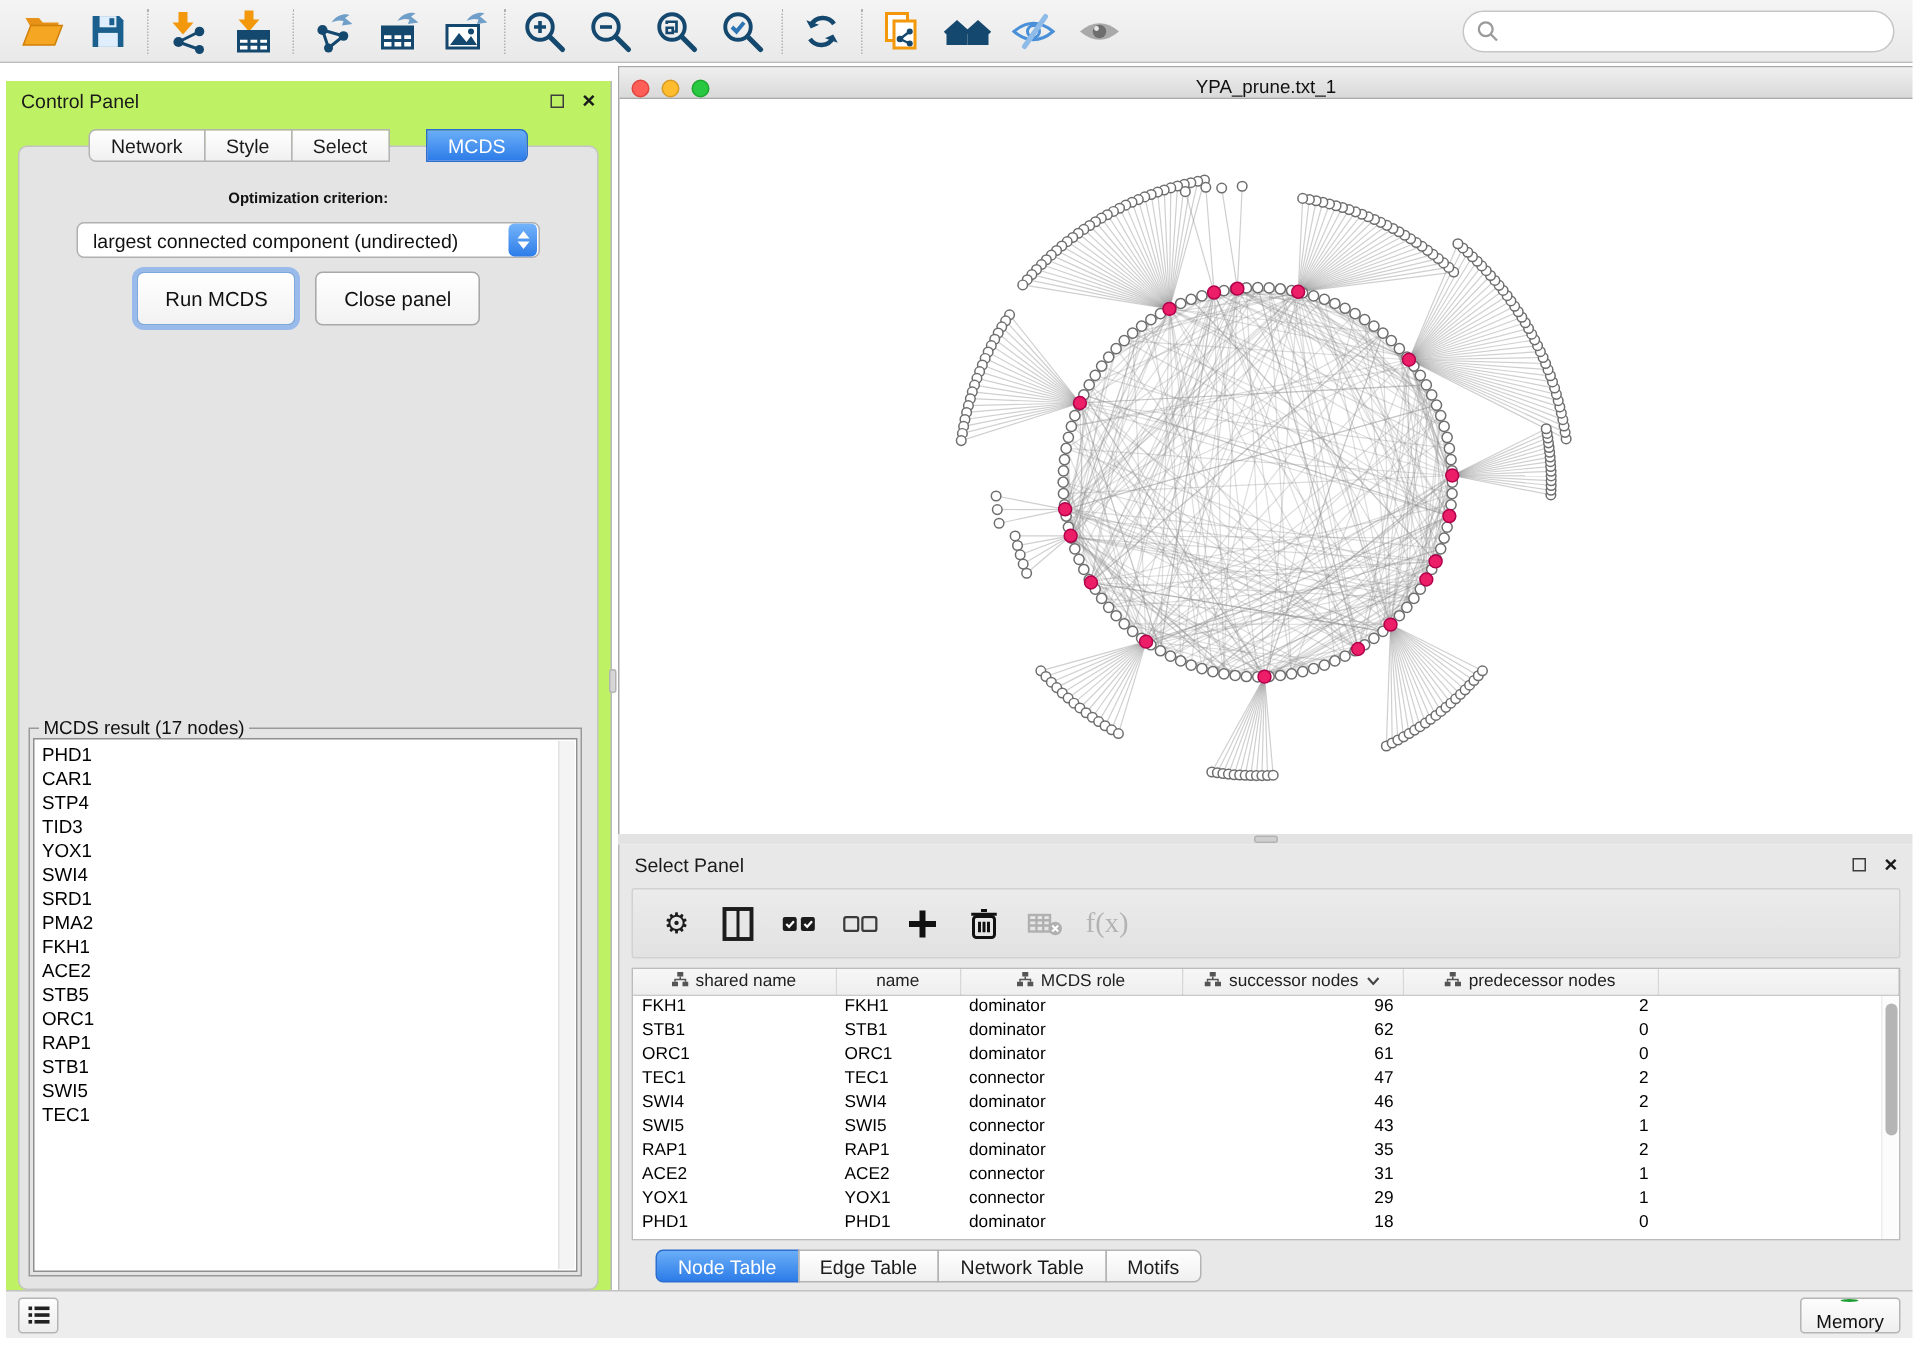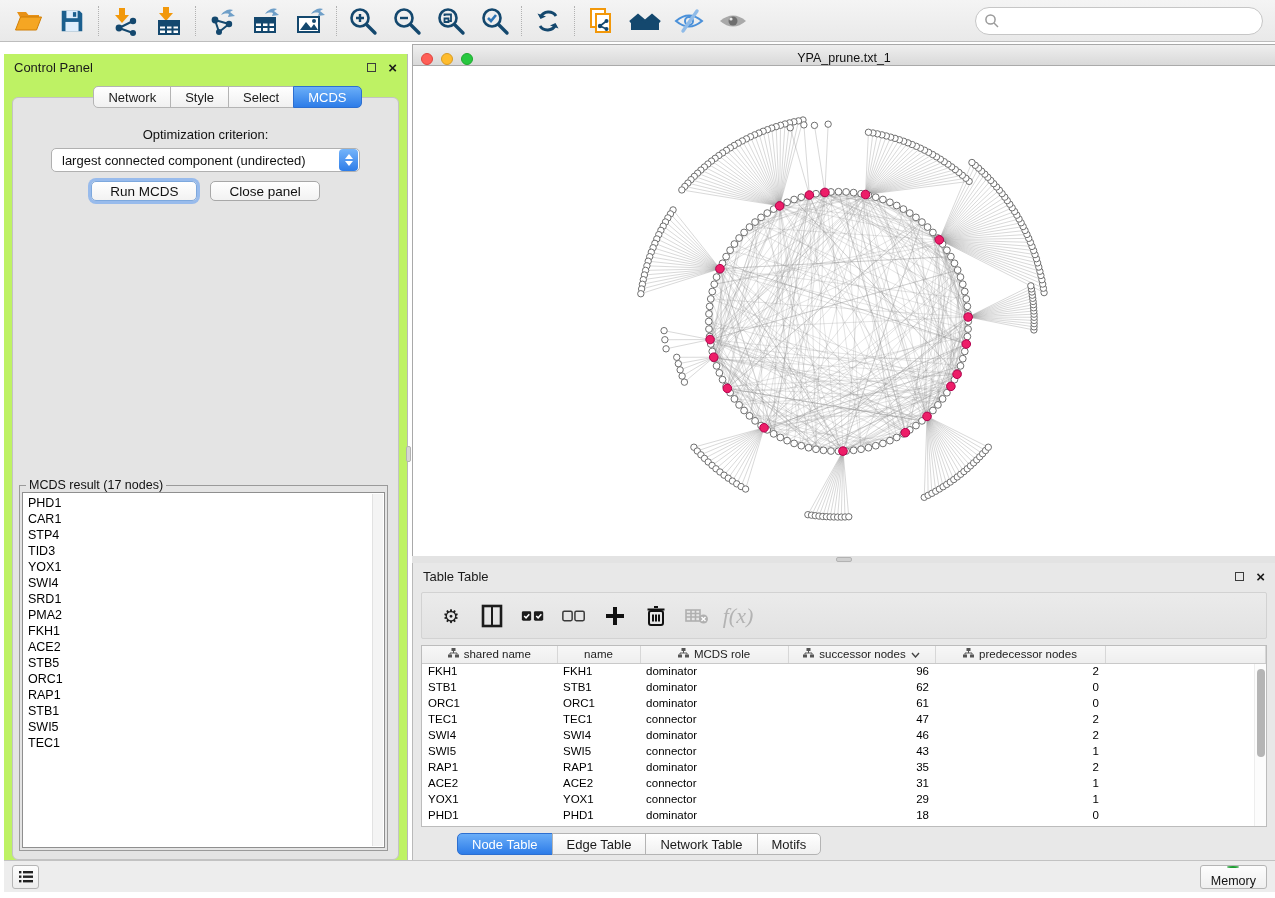--- a/index.html
+++ b/index.html
@@ -29,53 +29,53 @@
   
   .cpanel {
     position:absolute; left:4px; top:54px; width:404px; height:818px;
     background:#bef264; border-right:1px solid #b9b9b9;
   }
   .panel-header { height:26px; display:flex; align-items:center; padding:0 10px; }
   .panel-title { font-size:13px; color:#1a1a1a; }
   .panel-header .sp { flex:1; }
   .mini-square { width:9px; height:9px; border:1.5px solid #3c3c3c; display:inline-block; margin-right:12px; cursor:default; }
   .mini-close { font-size:15px; font-weight:900; color:#1a1a1a; line-height:9px; cursor:default; }
-  .seg-tabs { position:absolute; top:32px; left:0; right:0; display:flex; justify-content:center; z-index:5;padding-left:44px; }
+  .seg-tabs { position:absolute; top:32px; left:0; right:0; display:flex; justify-content:center; z-index:5; }
   .seg-tab {
     height:22px; padding:0 14px; display:flex; align-items:center;
     background:linear-gradient(#ffffff,#f0f0f0); border:1px solid #b4b4b4;
     font-size:13px; color:#1a1a1a; margin-left:-1px; cursor:default;
   }
   .seg-tab:first-child { border-radius:5px 0 0 5px; margin-left:0; }
   .seg-tab:last-child { border-radius:0 5px 5px 0; }
   .seg-tab.active {
-    background:linear-gradient(#6aaef8,#2d7ce8); border-color:#2d6fd0; color:#fff;
+    background:linear-gradient(#6aaef8,#2d7ce8); border-color:#2d6fd0; color:#fff;margin-left:24px;
   }
   .cp-body {
     position:absolute; top:43px; bottom:12px; left:8px; right:8px;
     border:1px solid #c3c3c3; border-radius:6px; background:#e4e4e4;
   }
-  .opt-label { position:absolute; top:29px; width:100%; text-align:center; font-size:13px; color:#111; }
+  .opt-label { position:absolute; top:29px; width:100%; text-align:center; font-size:10px; color:#111;font-weight:bold; }
   .criterion {
     position:absolute; top:50px; left:38px; right:38px; height:24px;
     background:#fff; border:1px solid #b0b0b0; border-radius:5px;
     display:flex; align-items:center; font-size:13px; color:#111;
     padding-left:10px; cursor:default;text-align:center;
   }
   .criterion .sp { flex:1; }
   .stepper {
     width:19px; height:22px; margin-right:1px; border-radius:4px;
     background:linear-gradient(#74b4fa,#2d7ce8);
     display:flex; flex-direction:column; align-items:center; justify-content:center; gap:2px;
   }
   .tri-up { width:0; height:0; border-left:4px solid transparent; border-right:4px solid transparent; border-bottom:5px solid #fff; }
   .tri-dn { width:0; height:0; border-left:4px solid transparent; border-right:4px solid transparent; border-top:5px solid #fff; }
   .btn-row { position:absolute; top:83px; width:100%; display:flex; justify-content:center; gap:13px; }
   .aq-btn {
-    height:20px; padding:0 18px; background:linear-gradient(#ffffff,#f2f2f2);
+    height:36px; padding:0 18px; background:linear-gradient(#ffffff,#f2f2f2);
     border:1px solid #a8a8a8; border-radius:5px; font-size:13.5px; color:#111;
     font-family:"Liberation Sans", sans-serif; cursor:default;
   }
   .aq-btn.focused { box-shadow:0 0 0 3px rgba(110,165,240,.65); border-color:#7da8dd; }
   fieldset.mcds {
     position:absolute; left:6px; width:369px; top:380px; height:373px;
     border:1px solid #9a9a9a; padding:0;
   }
   fieldset.mcds legend { font-size:12.5px; color:#111; margin-left:6px; padding:0 3px; }
   .mcds-list {
@@ -109,21 +109,21 @@
     position:absolute; left:412px; top:563px; right:0; height:297px; background:#e8e8e8;
     border-left:1px solid #b9b9b9;
   }
   .t-toolbar {
     position:absolute; top:29px; left:8px; right:8px; height:47px;
     background:linear-gradient(#ebebeb,#e2e2e2); border:1px solid #d2d2d2; border-radius:2px;
     display:flex; align-items:center; gap:15px; padding-left:16px;
   }
   .t-tb-btn { width:26px; height:26px; display:flex; align-items:center; justify-content:center; }
   .gear-glyph { font-size:19px; color:#1c1c1c; font-family:"DejaVu Sans", sans-serif; }
-  .fx-label { font-family:"Liberation Serif", serif; font-style:italic; font-size:22px; color:#b3b3b3; }
+  .fx-label { font-family:"Liberation Serif", serif; font-size:19px; color:#b3b3b3; }
   .tablewrap {
     position:absolute; top:82px; left:8px; right:8px; height:182px;
     background:#fff; border:1px solid #bcbcbc; overflow:hidden;
   }
   table.nodetab { border-collapse:collapse; width:100%; table-layout:fixed; }
   table.nodetab th {
     height:17px; background:linear-gradient(#f7f7f7,#eeeeee);
     border-right:1px solid #d7d7d7; border-bottom:1px solid #c9c9c9;
     font-size:11.5px; font-weight:400; color:#222; position:relative; cursor:default;text-align:right;
   }
@@ -1308,21 +1308,21 @@
           <circle cx="538.6" cy="323.0" r="4.3"></circle>
         </g>
       </svg></div>
 </div>
 <div class="h-splitter">
     <div class="grip-h"></div>
   </div>
 
 <div class="tpanel">
   <div class="panel-header">
-    <span class="panel-title">Table Table</span>
+    <span class="panel-title">Select Panel</span>
     <span class="sp"></span>
     <span class="mini-square"></span>
     <span class="mini-close">×</span>
   </div>
   <div class="t-toolbar">
     <span class="t-tb-btn">
         <span class="gear-glyph">⚙</span>
       </span>
     <span class="t-tb-btn">
       <svg width="24" height="24" viewBox="0 0 24 24">

